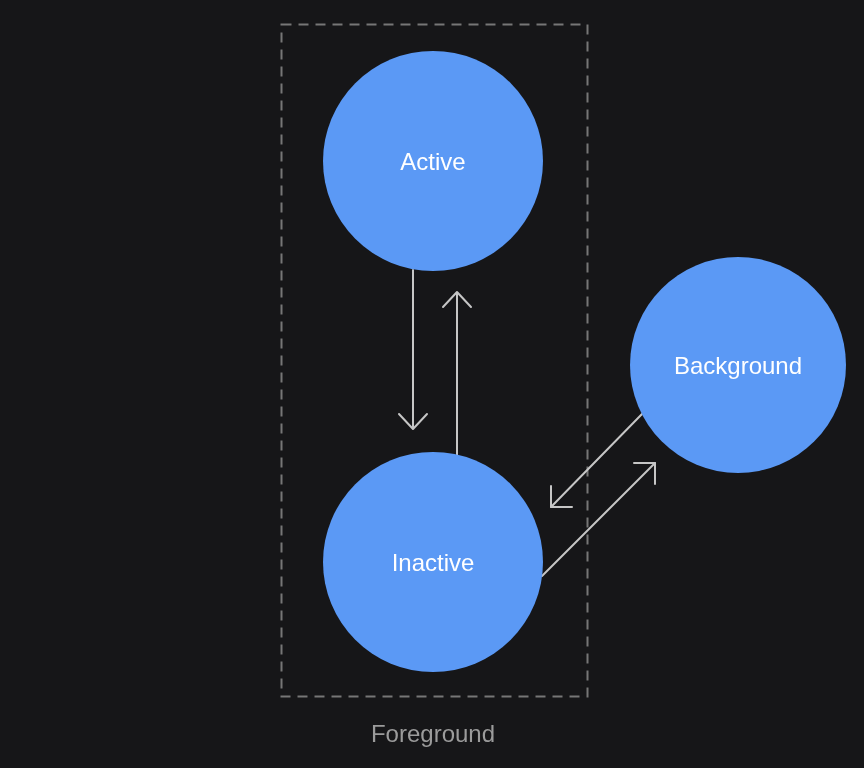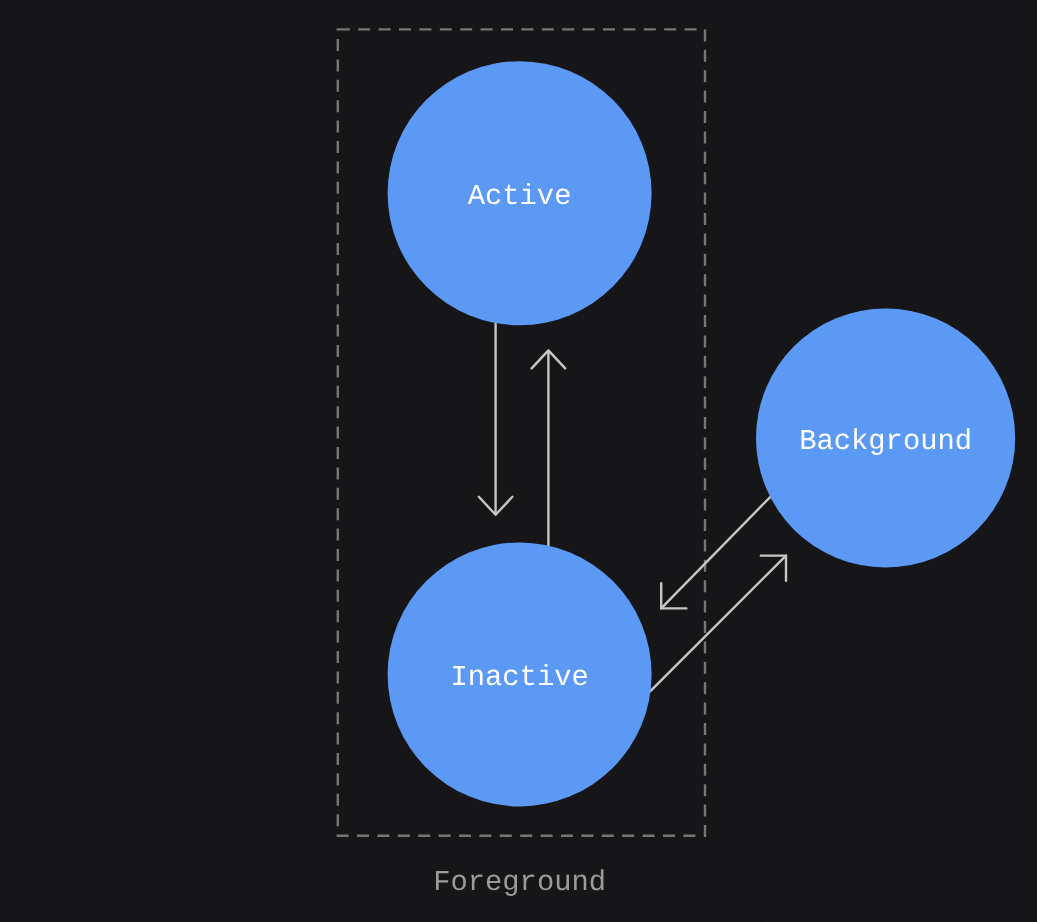--- a/index.html
+++ b/index.html
@@ -6,21 +6,20 @@
     margin: 0;
     padding: 0;
     background: #161618;
     font-family: "Liberation Sans", sans-serif;
   }
   .stage {
     position: relative;
     width: 864px;
     height: 768px;
     overflow: hidden;
-    font-family: Liberation Mono, monospace;
   }
   svg { display: block; }
   .group-box {
     fill: none;
     stroke-width: 2;
     stroke-dasharray: 10 7;
   }
   .arrow-shaft {
     stroke-width: 2;
     stroke-linecap: round;

